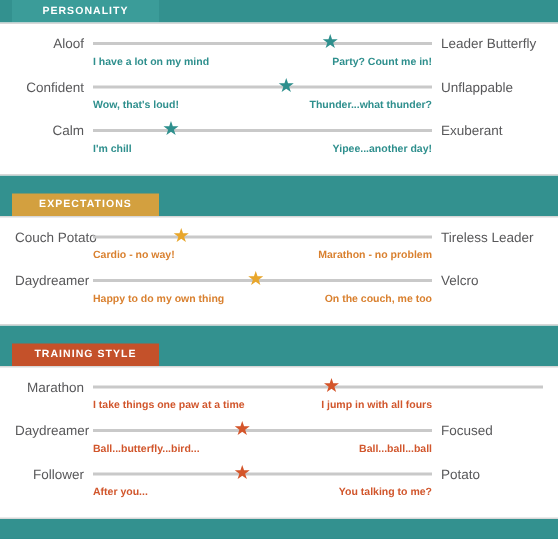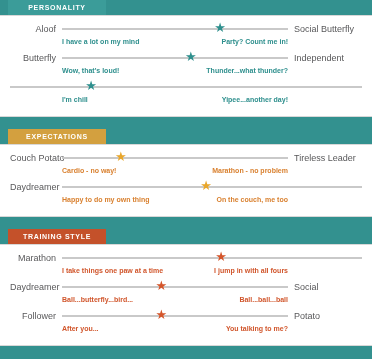--- a/index.html
+++ b/index.html
@@ -138,51 +138,53 @@
             <span class="tab-label">PERSONALITY</span>
           </div>
         </div>
         <div class="panel">
           <div class="row">
             <div class="left-label">Aloof</div>
             <div class="track-wrap">
               <div class="track"></div>
               <div class="star" style="left: 70%;">★</div>
             </div>
-            <div class="right-label">Social Butterfly</div>
+            <div class="right-label">Leader Butterfly</div>
           </div>
           <div class="captions">
             <div class="cap-spacer-left"></div>
             <div class="cap-wrap">
               <div class="caption">I have a lot on my mind</div>
               <div class="caption">Party? Count me in!</div>
             </div>
             <div class="cap-spacer-right"></div>
           </div>
           <div class="row">
-            <div class="left-label">Butterfly</div>
+            <div class="left-label">Confident</div>
             <div class="track-wrap">
               <div class="track"></div>
               <div class="star" style="left: 57%;">★</div>
             </div>
-            <div class="right-label">Independent</div>
+            <div class="right-label">Unflappable</div>
           </div>
           <div class="captions">
             <div class="cap-spacer-left"></div>
             <div class="cap-wrap">
               <div class="caption">Wow, that's loud!</div>
               <div class="caption">Thunder...what thunder?</div>
             </div>
             <div class="cap-spacer-right"></div>
           </div>
           <div class="row">
+            <div class="left-label">Calm</div>
             <div class="track-wrap">
               <div class="track"></div>
               <div class="star" style="left: 23%;">★</div>
             </div>
+            <div class="right-label">Exuberant</div>
           </div>
           <div class="captions">
             <div class="cap-spacer-left"></div>
             <div class="cap-wrap">
               <div class="caption">I'm chill</div>
               <div class="caption">Yipee...another day!</div>
             </div>
             <div class="cap-spacer-right"></div>
           </div>
         </div>
@@ -210,20 +212,21 @@
               <div class="caption">Marathon - no problem</div>
             </div>
             <div class="cap-spacer-right"></div>
           </div>
           <div class="row">
             <div class="left-label">Daydreamer</div>
             <div class="track-wrap">
               <div class="track"></div>
               <div class="star" style="left: 48%;">★</div>
             </div>
+            <div class="right-label">Velcro</div>
           </div>
           <div class="captions">
             <div class="cap-spacer-left"></div>
             <div class="cap-wrap">
               <div class="caption">Happy to do my own thing</div>
               <div class="caption">On the couch, me too</div>
             </div>
             <div class="cap-spacer-right"></div>
           </div>
         </div>
@@ -250,21 +253,21 @@
               <div class="caption">I jump  in with all fours</div>
             </div>
             <div class="cap-spacer-right"></div>
           </div>
           <div class="row">
             <div class="left-label">Daydreamer</div>
             <div class="track-wrap">
               <div class="track"></div>
               <div class="star" style="left: 44%;">★</div>
             </div>
-            <div class="right-label">Social</div>
+            <div class="right-label">Focused</div>
           </div>
           <div class="captions">
             <div class="cap-spacer-left"></div>
             <div class="cap-wrap">
               <div class="caption">Ball...butterfly...bird...</div>
               <div class="caption">Ball...ball...ball</div>
             </div>
             <div class="cap-spacer-right"></div>
           </div>
           <div class="row">

